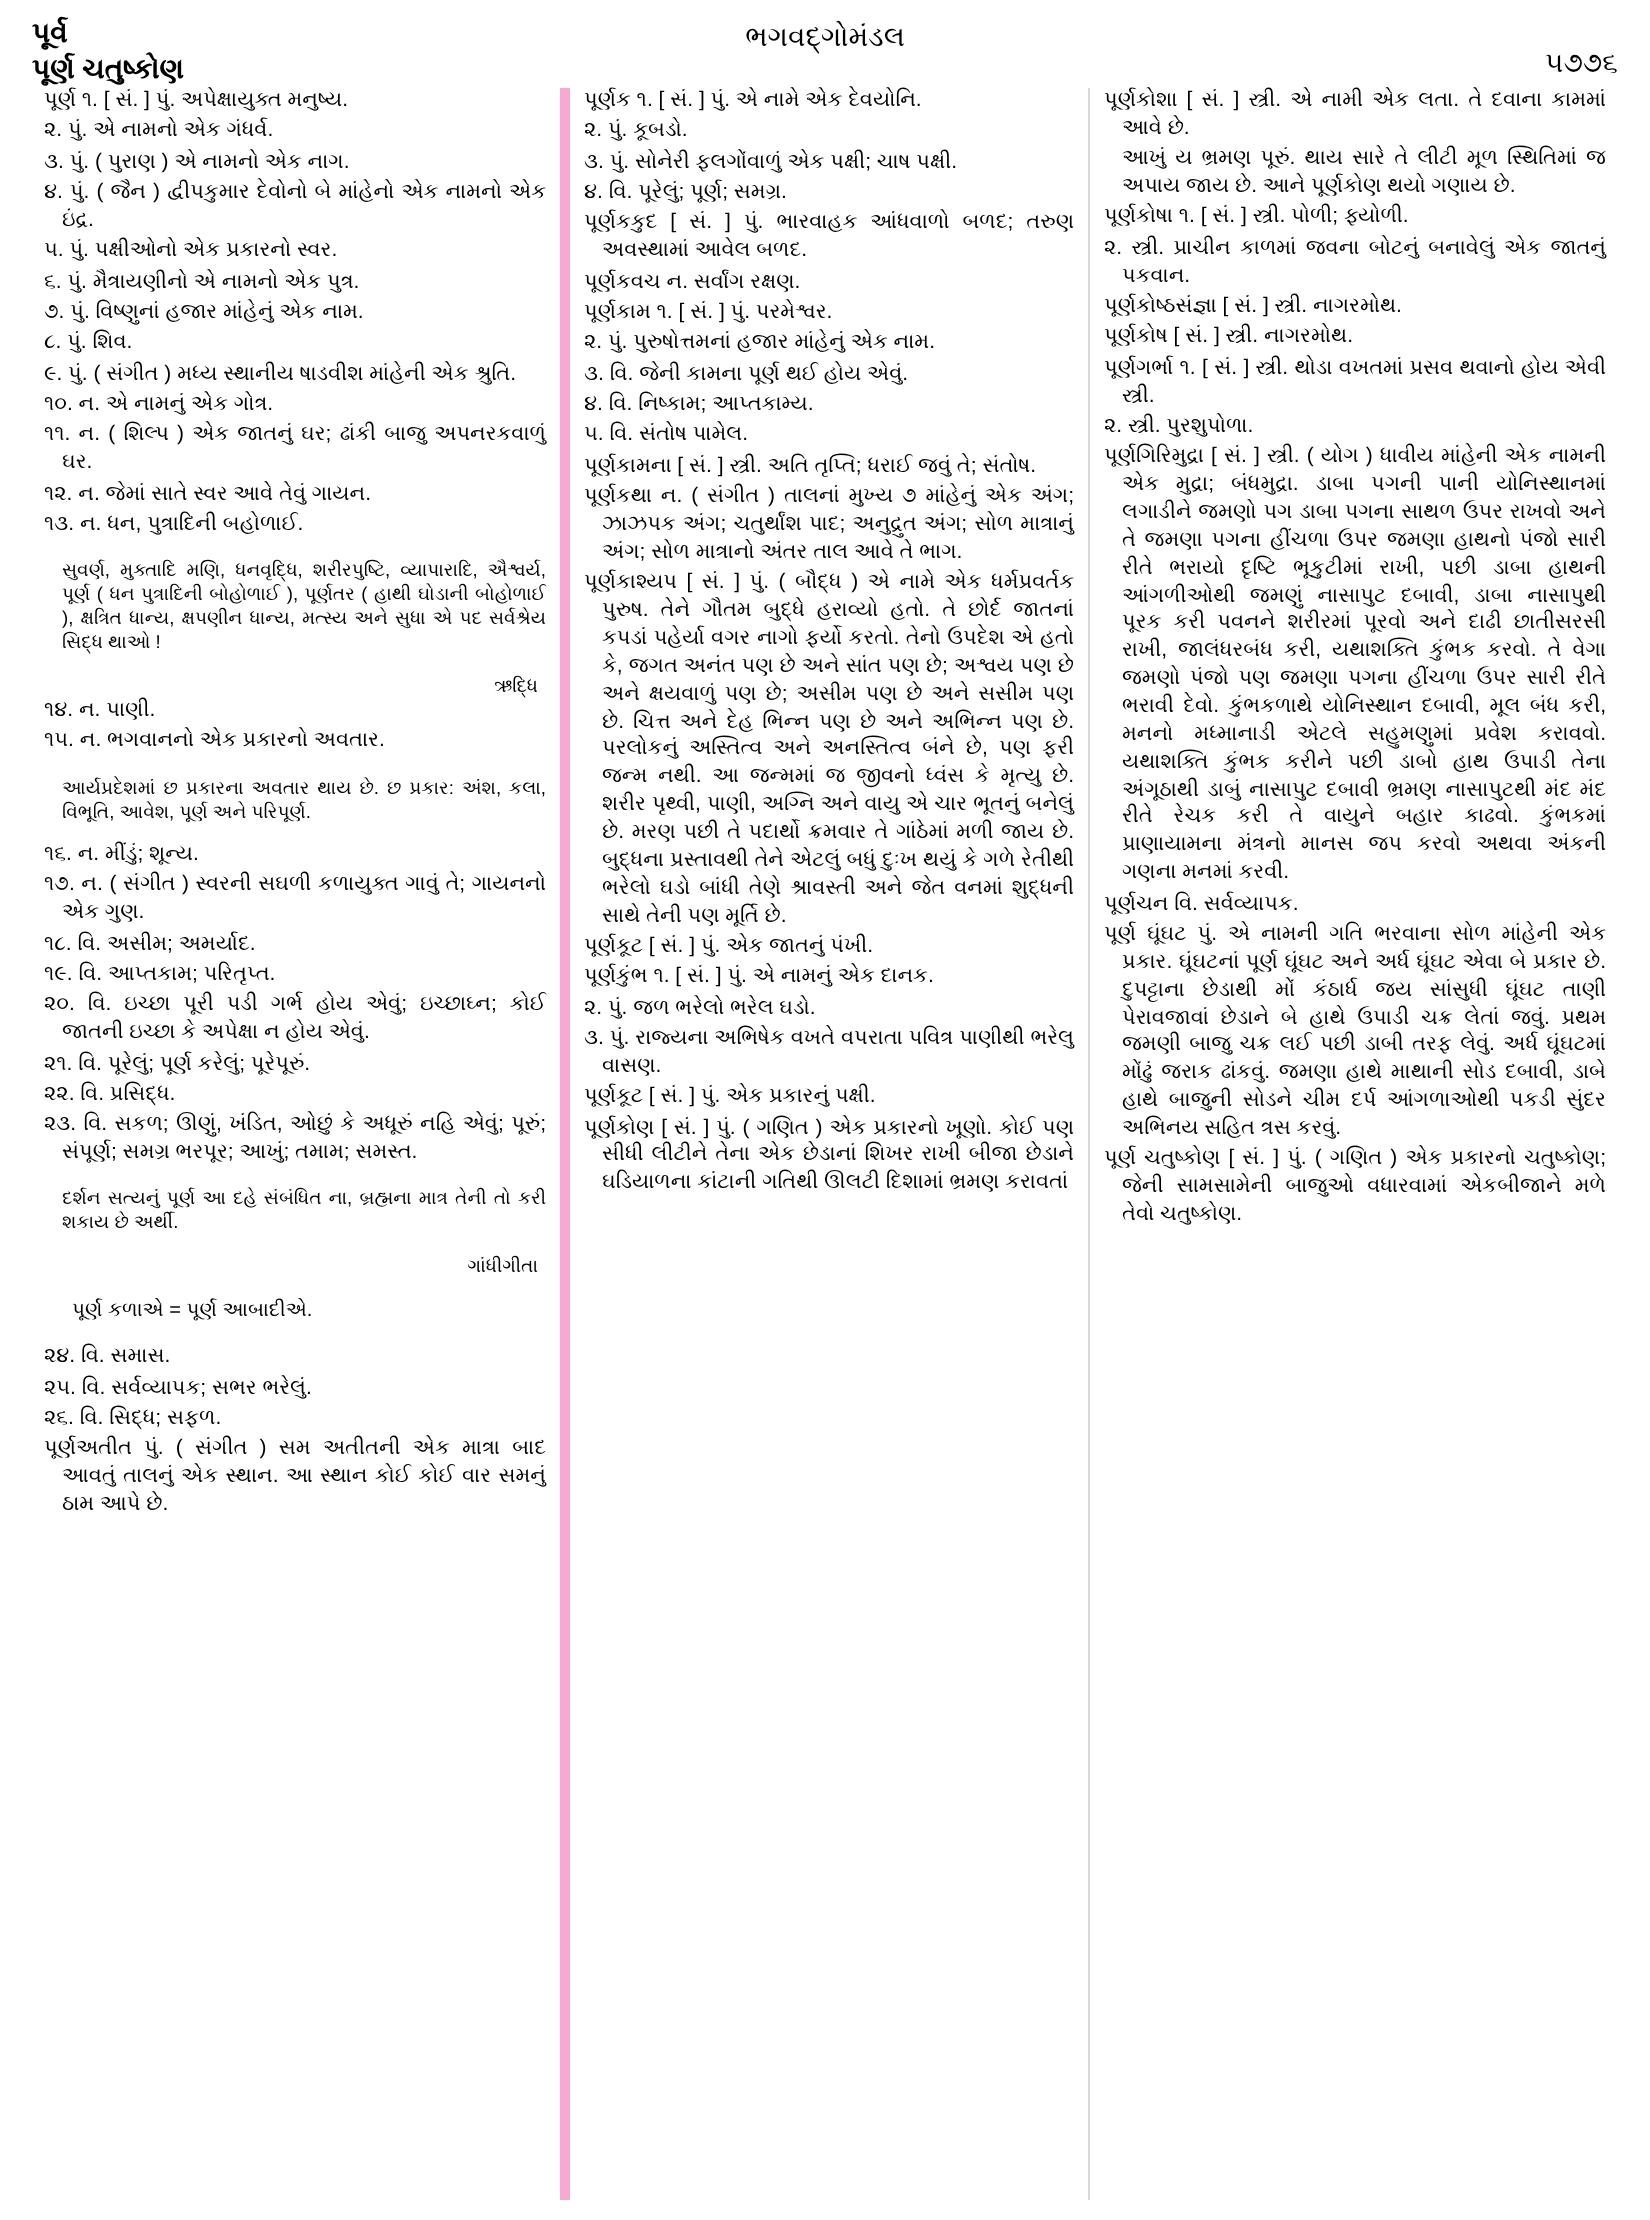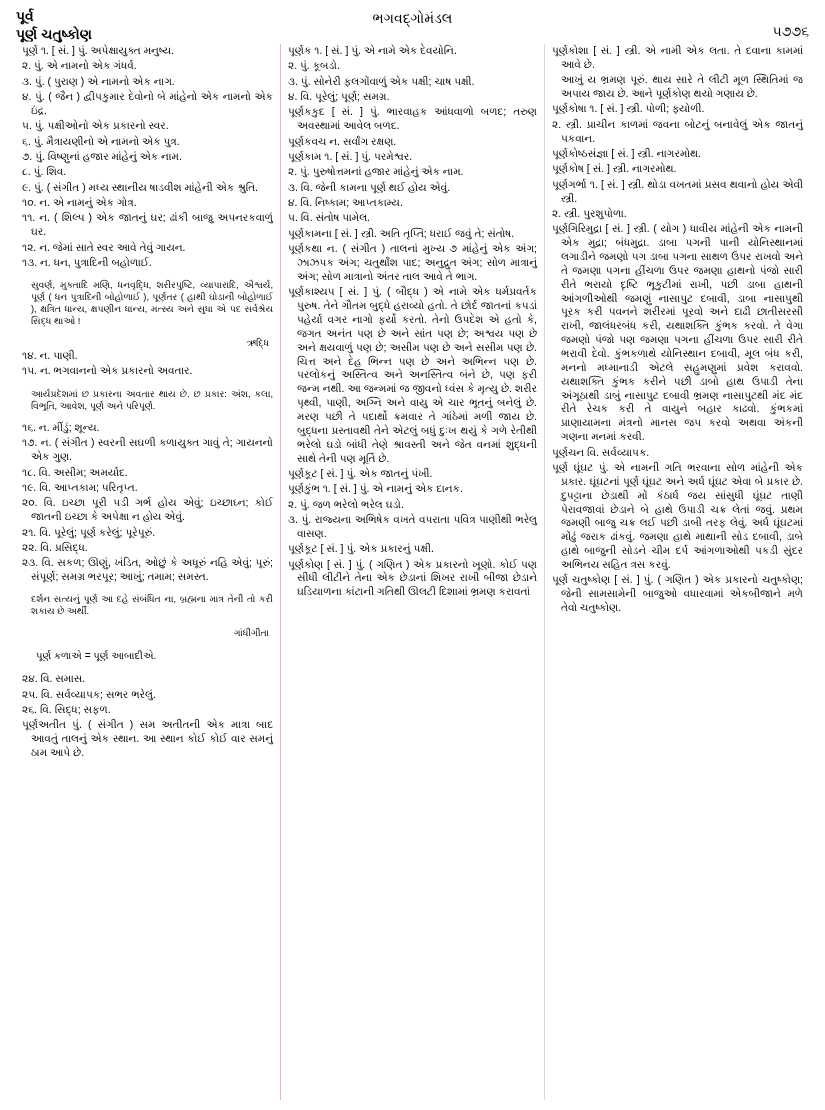--- a/index.html
+++ b/index.html
@@ -63,21 +63,21 @@
     justify-content: center;
   }
   .col {
     width: 265px;
     padding: 0 7px;
     box-sizing: border-box;
     font-size: 10.5px;
     line-height: 1.32;
     text-align: justify;
   }
-  .col.mid { border-left: 1px solid #f9a8d4; border-right: 1px solid #d8d8d8; }
+  .col.mid { border-left: 5px solid #f9a8d4; border-right: 1px solid #d8d8d8; }
   .entry {
     margin: 0 0 1.5px 0;
     text-indent: -9px;
     padding-left: 9px;
   }
   .entry.cont {
     text-indent: 0;
     padding-left: 9px;
   }
   .note {

